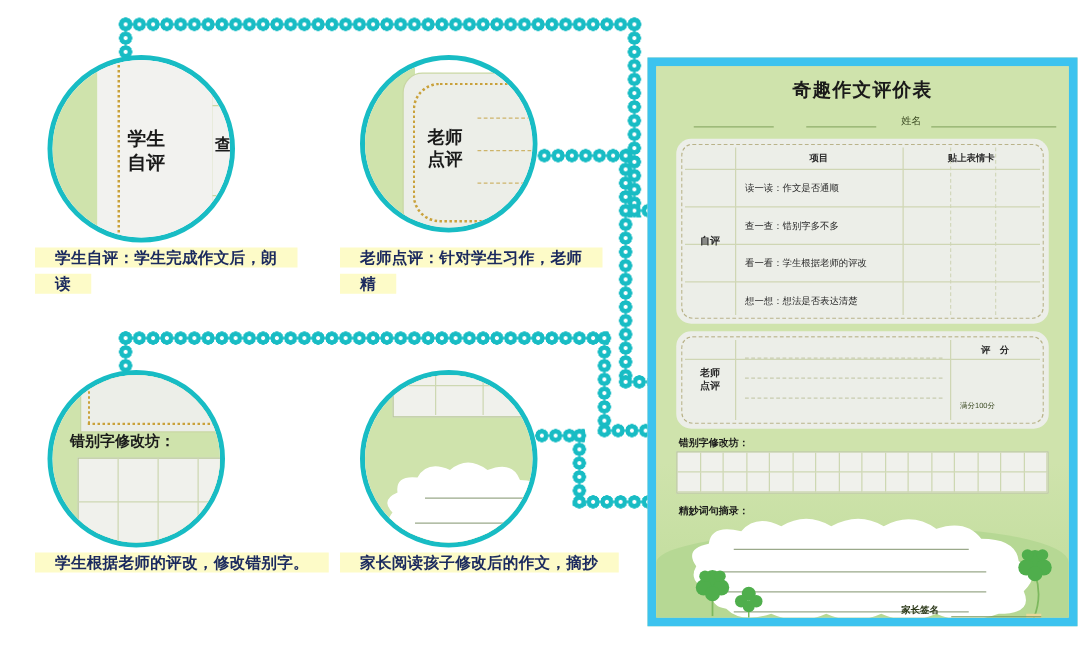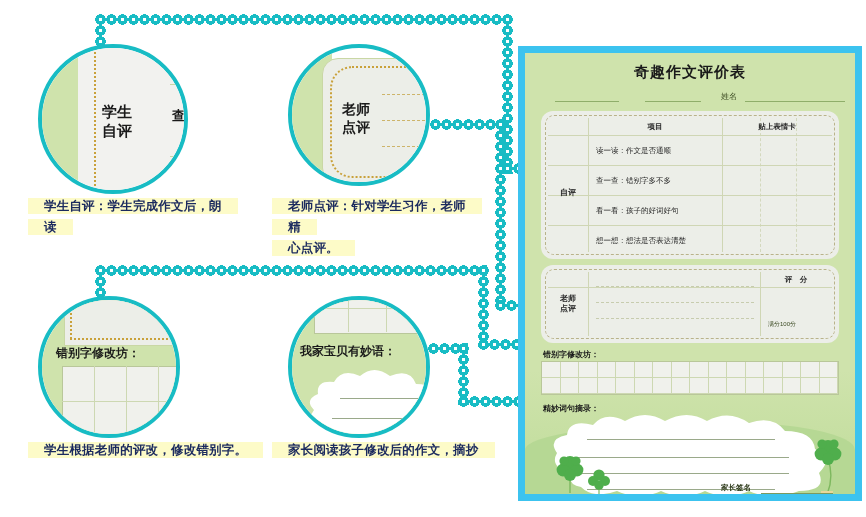--- a/index.html
+++ b/index.html
@@ -160,32 +160,29 @@
     <div class="frag" style="left:94px;top:-18px;height:50px;border-left:1px solid #cdd8b2;"></div>
     <div class="frag" style="left:22px;top:8px;width:130px;border-top:1px solid #cdd8b2;"></div>
     <svg class="frag" style="left:8px;top:58px;" width="150" height="92" viewBox="0 0 150 92">
       <path d="M18 70 Q6 62 14 52 Q4 42 18 36 Q16 22 34 24 Q42 10 60 18
                Q74 6 90 18 Q110 10 116 26 Q136 26 136 42 Q148 52 136 64
                Q142 80 122 82 L30 84 Q14 82 18 70 Z" fill="#ffffff"></path>
     </svg>
     <div class="cloudline" style="left:48px;top:98px;width:86px;"></div>
     <div class="cloudline" style="left:40px;top:118px;width:96px;"></div>
     <div class="cloudline" style="left:42px;top:136px;width:94px;"></div>
-    <div class="ctext" style="left:8px;top:44px;width:134px;font-size:12px;
-                font-family:'DejaVu Serif','Liberation Serif',serif;">我家宝贝有妙语：</div>
   </div>
 </div>
 
 <div class="caption" style="left:28px;top:196px;width:215px;">
   <div><span>学生自评：学生完成作文后，朗读</span></div>
 </div>
 
 <div class="caption" style="left:272px;top:196px;width:215px;">
   <div><span>老师点评：针对学生习作，老师精</span></div>
-  <div><span>心点评。</span></div>
 </div>
 
 <div class="caption" style="left:28px;top:440px;width:240px;">
   <div><span>学生根据老师的评改，修改错别字。</span></div>
 </div>
 
 <div class="caption" style="left:272px;top:440px;width:230px;">
   <div><span>家长阅读孩子修改后的作文，摘抄</span></div>
 </div>
 
@@ -218,21 +215,21 @@
         <div class="tl-h" style="top:77px;"></div>
         <div class="tl-h" style="top:107px;"></div>
 
         <div class="th" style="left:40px;top:4px;width:134px;">项目</div>
         <div class="th" style="left:174px;top:4px;width:110px;text-align:center;">贴上表情卡</div>
 
         <div class="rowlabel" style="left:0;top:70px;width:40px;">自评</div>
 
         <div class="td" style="left:48px;top:28px;">读一读：作文是否通顺</div>
         <div class="td" style="left:48px;top:58px;">查一查：错别字多不多</div>
-        <div class="td" style="left:48px;top:88px;">看一看：孩子的好词好句</div>
+        <div class="td" style="left:48px;top:88px;">看一看：学生根据老师的评改</div>
         <div class="td" style="left:48px;top:118px;">想一想：想法是否表达清楚</div>
       </div>
     </div>
 
     <div class="card" style="left:16px;top:212px;width:298px;height:78px;">
       <div class="dash"></div>
       <div class="tbl">
         <div class="tl-v" style="left:40px;"></div>
         <div class="tl-v" style="left:212px;"></div>
         <div class="tl-h" style="top:15px;"></div>

